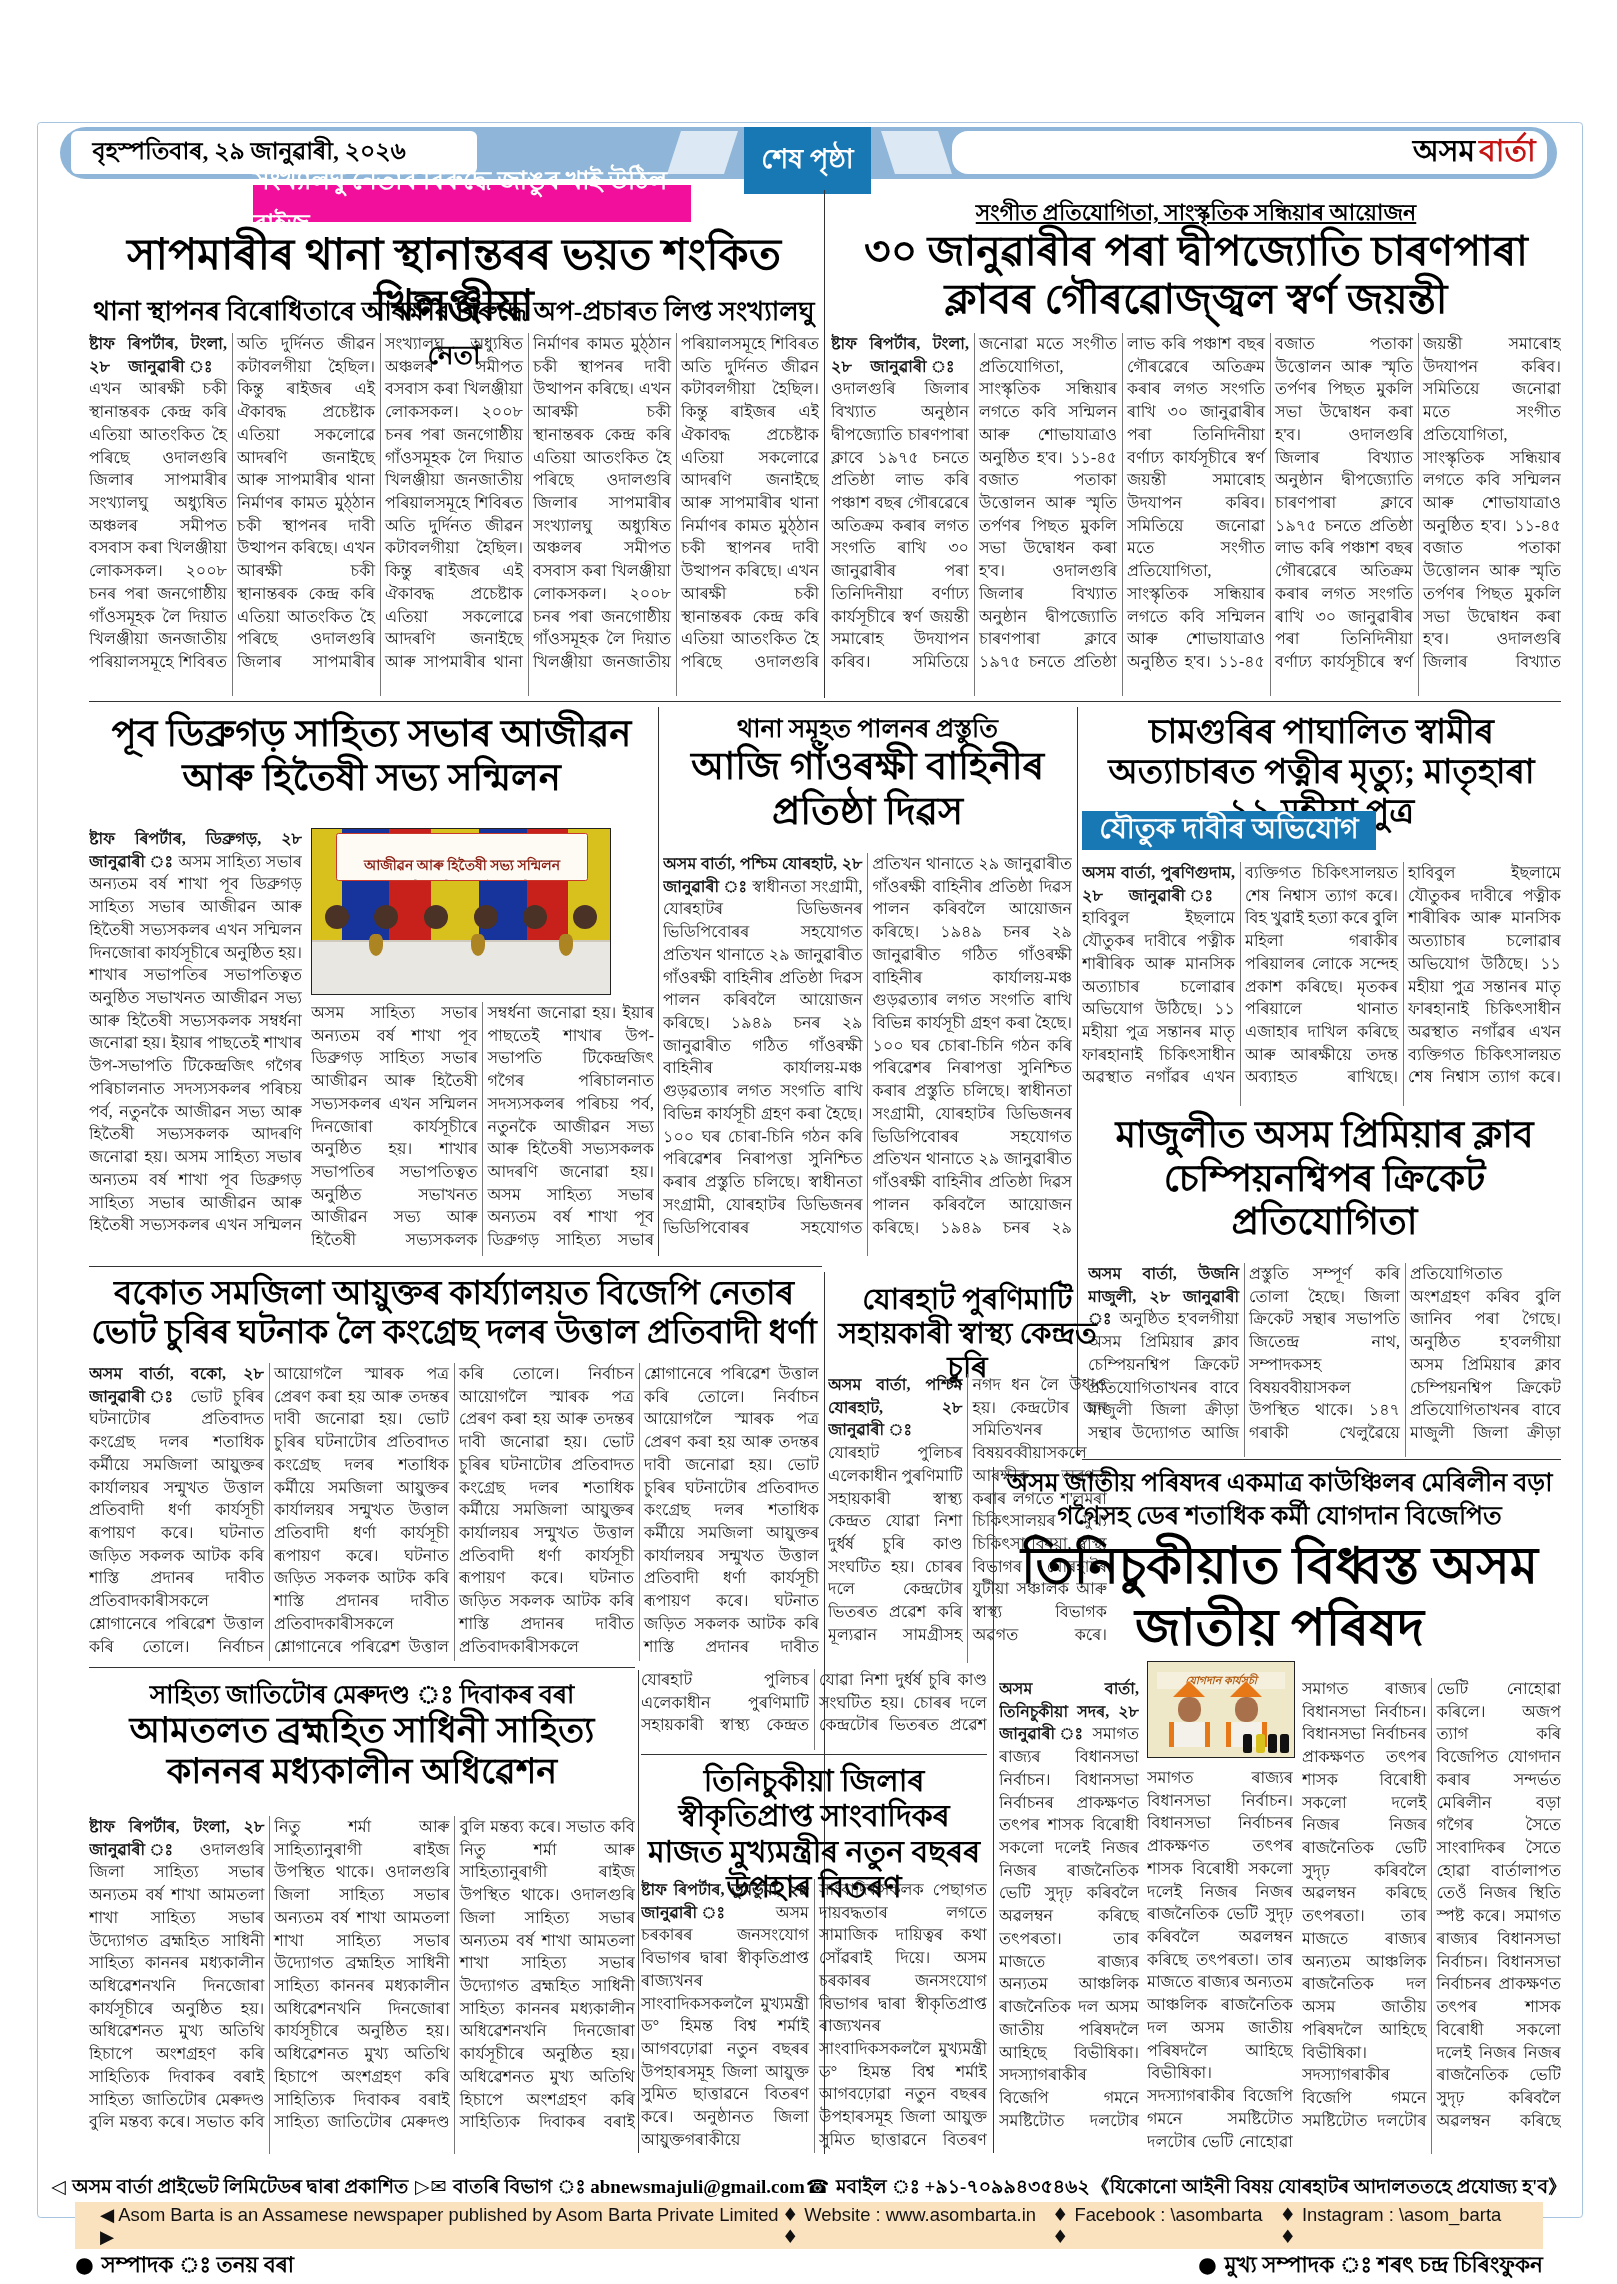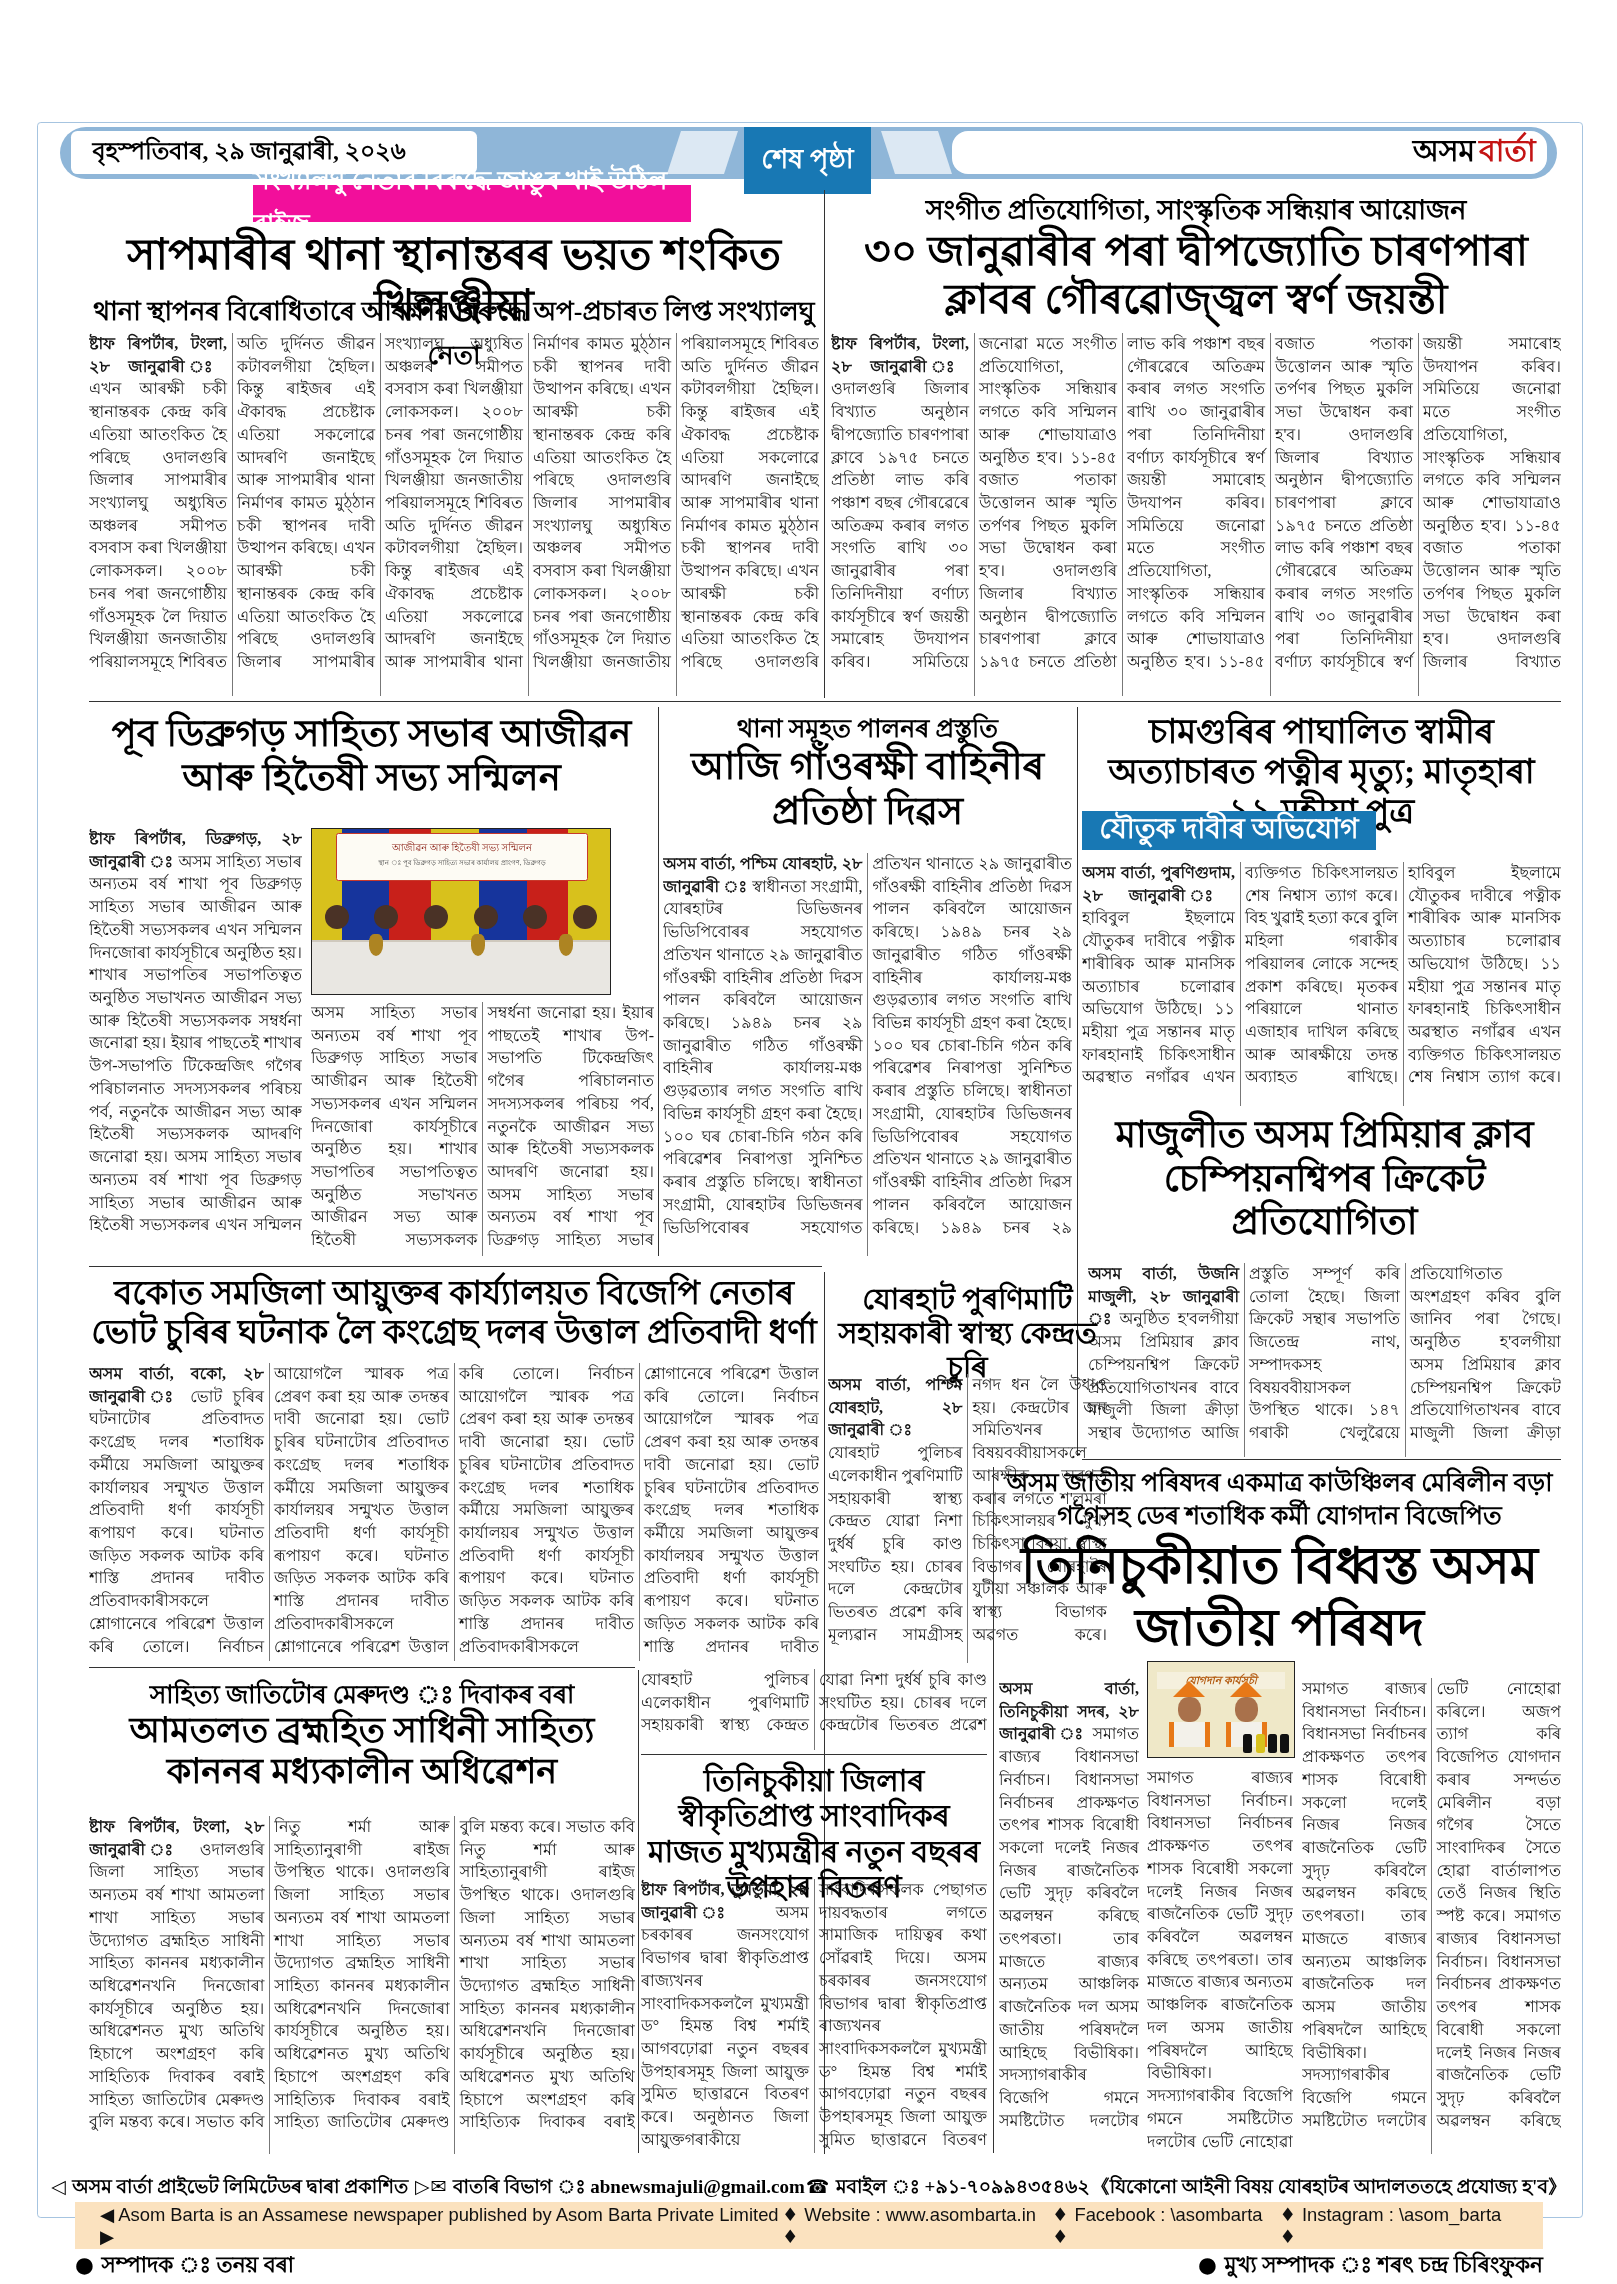--- a/index.html
+++ b/index.html
@@ -35,21 +35,21 @@
   .tagbox{position:absolute;background:#1878b4;color:#fff;font-weight:bold;
           display:flex;align-items:center;justify-content:center;}
   .hline{position:absolute;height:1.3px;background:#333;}
   .vline{position:absolute;width:1.3px;background:#333;}
   
   .photo1{position:absolute;left:311px;top:828px;width:298px;height:165px;
           background:linear-gradient(90deg,#d8c11c 0 10%,#16349c 10% 26%,#c8201a 26% 40%,#d8c11c 40% 56%,#16349c 56% 72%,#c8201a 72% 86%,#d8c11c 86% 100%);
           overflow:hidden;border:0.6px solid #222;}
   .photo1 .banner{position:absolute;left:8%;top:3.8px;width:84%;height:46px;background:#fdfbf4;
           border:1.9px solid #c8392b;border-radius:2.5px;text-align:center;color:#8a1d12;overflow:hidden;}
-  .photo1 .banner .t1{font-size:10px;font-weight:normal;margin-top:6px;}
+  .photo1 .banner .t1{font-size:14px;font-weight:bold;margin-top:20px;}
   .photo1 .banner .t2{font-size:7px;color:#444;}
   .photo1 .heads{position:absolute;left:0;top:76px;width:100%;display:flex;justify-content:space-around;}
   .photo1 .heads i{width:24px;height:24px;border-radius:50%;background:#4a3226;display:block;}
   .photo1 .table{position:absolute;left:0;bottom:0;width:100%;height:52px;background:#e9e7e2;
           border-top:2.5px solid #cfc9bd;}
   .photo1 .pot{position:absolute;bottom:38px;width:14px;height:21.6px;background:#ad8422;border-radius:40% 40% 55% 55%;}
   
   .photo2{position:absolute;background:#efe8c8;border:0.6px solid #222;overflow:hidden;}
   .photo2 .bannerline{position:absolute;left:6%;top:10px;width:88%;height:16.5px;background:#f5f0dd;
           color:#b35a10;font-weight:bold;font-size:10.8px;text-align:center;overflow:hidden;}
@@ -92,21 +92,21 @@
   </div>
 
   <div class="kicker-pink" style="left:253px;top:185px;width:438px;height:37px;font-size:25px;">সংখ্যালঘু নেতাৰ বিৰুদ্ধে জাঙুৰ খাই উঠিল ৰাইজ</div>
   <div class="headline" style="left:89px;top:230px;width:730px;font-size:43px;">সাপমাৰীৰ থানা স্থানান্তৰৰ ভয়ত শংকিত খিলঞ্জীয়া</div>
   <div class="subhead" style="left:89px;top:291px;width:730px;font-size:26px;">থানা স্থাপনৰ বিৰোধিতাৰে আৰক্ষীৰ বিৰুদ্ধে অপ-প্ৰচাৰত লিপ্ত সংখ্যালঘু নেতা</div>
   <div class="body-cols" style="left:89px;top:333px;width:730px;height:363px;column-count:5;">
     <span class="byline">ষ্টাফ ৰিপৰ্টাৰ, টংলা, ২৮ জানুৱাৰী ঃ</span>
     <span>এখন আৰক্ষী চকী স্থানান্তৰক কেন্দ্ৰ কৰি এতিয়া আতংকিত হৈ পৰিছে ওদালগুৰি জিলাৰ সাপমাৰীৰ সংখ্যালঘু অধ্যুষিত অঞ্চলৰ সমীপত বসবাস কৰা খিলঞ্জীয়া লোকসকল। ২০০৮ চনৰ পৰা জনগোষ্ঠীয় গাঁওসমূহক লৈ দিয়াত খিলঞ্জীয়া জনজাতীয় পৰিয়ালসমূহে শিবিৰত অতি দুৰ্দিনত জীৱন কটাবলগীয়া হৈছিল। কিন্তু ৰাইজৰ এই ঐকাবদ্ধ প্ৰচেষ্টাক এতিয়া সকলোৱে আদৰণি জনাইছে আৰু সাপমাৰীৰ থানা নিৰ্মাণৰ কামত মুঠ্ঠান চকী স্থাপনৰ দাবী উত্থাপন কৰিছে। এখন আৰক্ষী চকী স্থানান্তৰক কেন্দ্ৰ কৰি এতিয়া আতংকিত হৈ পৰিছে ওদালগুৰি জিলাৰ সাপমাৰীৰ সংখ্যালঘু অধ্যুষিত অঞ্চলৰ সমীপত বসবাস কৰা খিলঞ্জীয়া লোকসকল। ২০০৮ চনৰ পৰা জনগোষ্ঠীয় গাঁওসমূহক লৈ দিয়াত খিলঞ্জীয়া জনজাতীয় পৰিয়ালসমূহে শিবিৰত অতি দুৰ্দিনত জীৱন কটাবলগীয়া হৈছিল। কিন্তু ৰাইজৰ এই ঐকাবদ্ধ প্ৰচেষ্টাক এতিয়া সকলোৱে আদৰণি জনাইছে আৰু সাপমাৰীৰ থানা নিৰ্মাণৰ কামত মুঠ্ঠান চকী স্থাপনৰ দাবী উত্থাপন কৰিছে। এখন আৰক্ষী চকী স্থানান্তৰক কেন্দ্ৰ কৰি এতিয়া আতংকিত হৈ পৰিছে ওদালগুৰি জিলাৰ সাপমাৰীৰ সংখ্যালঘু অধ্যুষিত অঞ্চলৰ সমীপত বসবাস কৰা খিলঞ্জীয়া লোকসকল। ২০০৮ চনৰ পৰা জনগোষ্ঠীয় গাঁওসমূহক লৈ দিয়াত খিলঞ্জীয়া জনজাতীয় পৰিয়ালসমূহে শিবিৰত অতি দুৰ্দিনত জীৱন কটাবলগীয়া হৈছিল। কিন্তু ৰাইজৰ এই ঐকাবদ্ধ প্ৰচেষ্টাক এতিয়া সকলোৱে আদৰণি জনাইছে আৰু সাপমাৰীৰ থানা নিৰ্মাণৰ কামত মুঠ্ঠান চকী স্থাপনৰ দাবী উত্থাপন কৰিছে। এখন আৰক্ষী চকী স্থানান্তৰক কেন্দ্ৰ কৰি এতিয়া আতংকিত হৈ পৰিছে ওদালগুৰি জিলাৰ সাপমাৰীৰ সংখ্যালঘু অধ্যুষিত অঞ্চলৰ সমীপত বসবাস কৰা খিলঞ্জীয়া লোকসকল। ২০০৮ চনৰ পৰা জনগোষ্ঠীয় গাঁওসমূহক লৈ দিয়াত খিলঞ্জীয়া জনজাতীয় পৰিয়ালসমূহে শিবিৰত অতি দুৰ্দিনত জীৱন কটাবলগীয়া হৈছিল। কিন্তু ৰাইজৰ এই ঐকাবদ্ধ প্ৰচেষ্টাক এতিয়া সকলোৱে আদৰণি জনাইছে আৰু সাপমাৰীৰ থানা নিৰ্মাণৰ কামত মুঠ্ঠান চকী স্থাপনৰ দাবী উত্থাপন কৰিছে। এখন আৰক্ষী চকী স্থানান্তৰক কেন্দ্ৰ কৰি এতিয়া আতংকিত হৈ পৰিছে ওদালগুৰি জিলাৰ সাপমাৰীৰ সংখ্যালঘু অধ্যুষিত অঞ্চলৰ সমীপত বসবাস কৰা খিলঞ্জীয়া লোকসকল। ২০০৮ চনৰ পৰা জনগোষ্ঠীয় গাঁওসমূহক লৈ দিয়াত খিলঞ্জীয়া জনজাতীয় পৰিয়ালসমূহে শিবিৰত অতি দুৰ্দিনত জীৱন কটাবলগীয়া হৈছিল। কিন্তু ৰাইজৰ এই ঐকাবদ্ধ প্ৰচেষ্টাক এতিয়া সকলোৱে আদৰণি জনাইছে আৰু সাপমাৰীৰ থানা নিৰ্মাণৰ কামত মুঠ্ঠান চকী স্থাপনৰ দাবী উত্থাপন কৰিছে। এখন আৰক্ষী চকী স্থানান্তৰক কেন্দ্ৰ কৰি এতিয়া আতংকিত হৈ পৰিছে ওদালগুৰি জিলাৰ সাপমাৰীৰ সংখ্যালঘু অধ্যুষিত অঞ্চলৰ সমীপত বসবাস কৰা খিলঞ্জীয়া লোকসকল। ২০০৮ চনৰ পৰা জনগোষ্ঠীয় গাঁওসমূহক লৈ দিয়াত খিলঞ্জীয়া জনজাতীয় পৰিয়ালসমূহে শিবিৰত অতি দুৰ্দিনত জীৱন কটাবলগীয়া হৈছিল। কিন্তু ৰাইজৰ এই ঐকাবদ্ধ প্ৰচেষ্টাক এতিয়া সকলোৱে আদৰণি জনাইছে আৰু সাপমাৰীৰ থানা নিৰ্মাণৰ কামত মুঠ্ঠান চকী স্থাপনৰ দাবী উত্থাপন কৰিছে। এখন আৰক্ষী চকী স্থানান্তৰক কেন্দ্ৰ কৰি এতিয়া আতংকিত হৈ পৰিছে ওদালগুৰি জিলাৰ সাপমাৰীৰ সংখ্যালঘু অধ্যুষিত অঞ্চলৰ সমীপত বসবাস কৰা খিলঞ্জীয়া লোকসকল। ২০০৮ চনৰ পৰা জনগোষ্ঠীয় গাঁওসমূহক লৈ দিয়াত খিলঞ্জীয়া জনজাতীয় পৰিয়ালসমূহে শিবিৰত অতি দুৰ্দিনত জীৱন কটাবলগীয়া হৈছিল। কিন্তু ৰাইজৰ এই ঐকাবদ্ধ প্ৰচেষ্টাক এতিয়া সকলোৱে আদৰণি জনাইছে আৰু সাপমাৰীৰ থানা নিৰ্মাণৰ কামত মুঠ্ঠান চকী স্থাপনৰ দাবী উত্থাপন কৰিছে। এখন আৰক্ষী চকী স্থানান্তৰক কেন্দ্ৰ কৰি এতিয়া আতংকিত হৈ পৰিছে ওদালগুৰি জিলাৰ সাপমাৰীৰ সংখ্যালঘু অধ্যুষিত অঞ্চলৰ সমীপত বসবাস কৰা খিলঞ্জীয়া লোকসকল। ২০০৮ চনৰ পৰা জনগোষ্ঠীয় গাঁওসমূহক লৈ দিয়াত খিলঞ্জীয়া জনজাতীয় পৰিয়ালসমূহে শিবিৰত অতি দুৰ্দিনত জীৱন কটাবলগীয়া হৈছিল। কিন্তু ৰাইজৰ এই ঐকাবদ্ধ প্ৰচেষ্টাক এতিয়া সকলোৱে আদৰণি জনাইছে আৰু সাপমাৰীৰ থানা নিৰ্মাণৰ কামত মুঠ্ঠান চকী স্থাপনৰ দাবী উত্থাপন কৰিছে। এখন আৰক্ষী চকী স্থানান্তৰক কেন্দ্ৰ কৰি এতিয়া আতংকিত হৈ পৰিছে ওদালগুৰি জিলাৰ সাপমাৰীৰ সংখ্যালঘু অধ্যুষিত অঞ্চলৰ সমীপত বসবাস কৰা খিলঞ্জীয়া লোকসকল। ২০০৮ চনৰ পৰা জনগোষ্ঠীয় গাঁওসমূহক লৈ দিয়াত খিলঞ্জীয়া জনজাতীয় পৰিয়ালসমূহে শিবিৰত অতি দুৰ্দিনত জীৱন কটাবলগীয়া হৈছিল। কিন্তু ৰাইজৰ এই ঐকাবদ্ধ প্ৰচেষ্টাক এতিয়া সকলোৱে আদৰণি জনাইছে আৰু সাপমাৰীৰ থানা নিৰ্মাণৰ কামত মুঠ্ঠান চকী স্থাপনৰ দাবী উত্থাপন কৰিছে। এখন আৰক্ষী চকী স্থানান্তৰক কেন্দ্ৰ কৰি এতিয়া আতংকিত হৈ পৰিছে ওদালগুৰি জিলাৰ সাপমাৰীৰ সংখ্যালঘু অধ্যুষিত অঞ্চলৰ সমীপত বসবাস কৰা খিলঞ্জীয়া লোকসকল। ২০০৮ চনৰ পৰা জনগোষ্ঠীয় গাঁওসমূহক লৈ দিয়াত খিলঞ্জীয়া জনজাতীয় পৰিয়ালসমূহে শিবিৰত অতি দুৰ্দিনত জীৱন কটাবলগীয়া হৈছিল। কিন্তু ৰাইজৰ এই ঐকাবদ্ধ প্ৰচেষ্টাক এতিয়া সকলোৱে আদৰণি জনাইছে আৰু সাপমাৰীৰ থানা নিৰ্মাণৰ কামত মুঠ্ঠান চকী স্থাপনৰ দাবী উত্থাপন কৰিছে।</span>
   </div>
 
-  <div class="kicker" style="left:831px;top:189px;width:730px;font-size:27px;">সংগীত প্ৰতিযোগিতা, সাংস্কৃতিক সন্ধিয়াৰ আয়োজন</div>
+  <div class="kicker" style="left:831px;top:195px;width:730px;font-size:22px;text-decoration:underline;">সংগীত প্ৰতিযোগিতা, সাংস্কৃতিক সন্ধিয়াৰ আয়োজন</div>
   <div class="headline" style="left:831px;top:227px;width:730px;font-size:41px;">৩০ জানুৱাৰীৰ পৰা দ্বীপজ্যোতি চাৰণপাৰা ক্লাবৰ গৌৰৱোজ্জ্বল স্বৰ্ণ জয়ন্তী</div>
   <div class="body-cols" style="left:831px;top:333px;width:730px;height:363px;column-count:5;">
     <span class="byline">ষ্টাফ ৰিপৰ্টাৰ, টংলা, ২৮ জানুৱাৰী ঃ</span>
     <span>ওদালগুৰি জিলাৰ বিখ্যাত অনুষ্ঠান দ্বীপজ্যোতি চাৰণপাৰা ক্লাবে ১৯৭৫ চনতে প্ৰতিষ্ঠা লাভ কৰি পঞ্চাশ বছৰ গৌৰৱেৰে অতিক্ৰম কৰাৰ লগত সংগতি ৰাখি ৩০ জানুৱাৰীৰ পৰা তিনিদিনীয়া বৰ্ণাঢ্য কাৰ্যসূচীৰে স্বৰ্ণ জয়ন্তী সমাৰোহ উদযাপন কৰিব। সমিতিয়ে জনোৱা মতে সংগীত প্ৰতিযোগিতা, সাংস্কৃতিক সন্ধিয়াৰ লগতে কবি সন্মিলন আৰু শোভাযাত্ৰাও অনুষ্ঠিত হ'ব। ১১-৪৫ বজাত পতাকা উত্তোলন আৰু স্মৃতি তৰ্পণৰ পিছত মুকলি সভা উদ্বোধন কৰা হ'ব। ওদালগুৰি জিলাৰ বিখ্যাত অনুষ্ঠান দ্বীপজ্যোতি চাৰণপাৰা ক্লাবে ১৯৭৫ চনতে প্ৰতিষ্ঠা লাভ কৰি পঞ্চাশ বছৰ গৌৰৱেৰে অতিক্ৰম কৰাৰ লগত সংগতি ৰাখি ৩০ জানুৱাৰীৰ পৰা তিনিদিনীয়া বৰ্ণাঢ্য কাৰ্যসূচীৰে স্বৰ্ণ জয়ন্তী সমাৰোহ উদযাপন কৰিব। সমিতিয়ে জনোৱা মতে সংগীত প্ৰতিযোগিতা, সাংস্কৃতিক সন্ধিয়াৰ লগতে কবি সন্মিলন আৰু শোভাযাত্ৰাও অনুষ্ঠিত হ'ব। ১১-৪৫ বজাত পতাকা উত্তোলন আৰু স্মৃতি তৰ্পণৰ পিছত মুকলি সভা উদ্বোধন কৰা হ'ব। ওদালগুৰি জিলাৰ বিখ্যাত অনুষ্ঠান দ্বীপজ্যোতি চাৰণপাৰা ক্লাবে ১৯৭৫ চনতে প্ৰতিষ্ঠা লাভ কৰি পঞ্চাশ বছৰ গৌৰৱেৰে অতিক্ৰম কৰাৰ লগত সংগতি ৰাখি ৩০ জানুৱাৰীৰ পৰা তিনিদিনীয়া বৰ্ণাঢ্য কাৰ্যসূচীৰে স্বৰ্ণ জয়ন্তী সমাৰোহ উদযাপন কৰিব। সমিতিয়ে জনোৱা মতে সংগীত প্ৰতিযোগিতা, সাংস্কৃতিক সন্ধিয়াৰ লগতে কবি সন্মিলন আৰু শোভাযাত্ৰাও অনুষ্ঠিত হ'ব। ১১-৪৫ বজাত পতাকা উত্তোলন আৰু স্মৃতি তৰ্পণৰ পিছত মুকলি সভা উদ্বোধন কৰা হ'ব। ওদালগুৰি জিলাৰ বিখ্যাত অনুষ্ঠান দ্বীপজ্যোতি চাৰণপাৰা ক্লাবে ১৯৭৫ চনতে প্ৰতিষ্ঠা লাভ কৰি পঞ্চাশ বছৰ গৌৰৱেৰে অতিক্ৰম কৰাৰ লগত সংগতি ৰাখি ৩০ জানুৱাৰীৰ পৰা তিনিদিনীয়া বৰ্ণাঢ্য কাৰ্যসূচীৰে স্বৰ্ণ জয়ন্তী সমাৰোহ উদযাপন কৰিব। সমিতিয়ে জনোৱা মতে সংগীত প্ৰতিযোগিতা, সাংস্কৃতিক সন্ধিয়াৰ লগতে কবি সন্মিলন আৰু শোভাযাত্ৰাও অনুষ্ঠিত হ'ব। ১১-৪৫ বজাত পতাকা উত্তোলন আৰু স্মৃতি তৰ্পণৰ পিছত মুকলি সভা উদ্বোধন কৰা হ'ব। ওদালগুৰি জিলাৰ বিখ্যাত অনুষ্ঠান দ্বীপজ্যোতি চাৰণপাৰা ক্লাবে ১৯৭৫ চনতে প্ৰতিষ্ঠা লাভ কৰি পঞ্চাশ বছৰ গৌৰৱেৰে অতিক্ৰম কৰাৰ লগত সংগতি ৰাখি ৩০ জানুৱাৰীৰ পৰা তিনিদিনীয়া বৰ্ণাঢ্য কাৰ্যসূচীৰে স্বৰ্ণ জয়ন্তী সমাৰোহ উদযাপন কৰিব। সমিতিয়ে জনোৱা মতে সংগীত প্ৰতিযোগিতা, সাংস্কৃতিক সন্ধিয়াৰ লগতে কবি সন্মিলন আৰু শোভাযাত্ৰাও অনুষ্ঠিত হ'ব। ১১-৪৫ বজাত পতাকা উত্তোলন আৰু স্মৃতি তৰ্পণৰ পিছত মুকলি সভা উদ্বোধন কৰা হ'ব। ওদালগুৰি জিলাৰ বিখ্যাত অনুষ্ঠান দ্বীপজ্যোতি চাৰণপাৰা ক্লাবে ১৯৭৫ চনতে প্ৰতিষ্ঠা লাভ কৰি পঞ্চাশ বছৰ গৌৰৱেৰে অতিক্ৰম কৰাৰ লগত সংগতি ৰাখি ৩০ জানুৱাৰীৰ পৰা তিনিদিনীয়া বৰ্ণাঢ্য কাৰ্যসূচীৰে স্বৰ্ণ জয়ন্তী সমাৰোহ উদযাপন কৰিব। সমিতিয়ে জনোৱা মতে সংগীত প্ৰতিযোগিতা, সাংস্কৃতিক সন্ধিয়াৰ লগতে কবি সন্মিলন আৰু শোভাযাত্ৰাও অনুষ্ঠিত হ'ব। ১১-৪৫ বজাত পতাকা উত্তোলন আৰু স্মৃতি তৰ্পণৰ পিছত মুকলি সভা উদ্বোধন কৰা হ'ব। ওদালগুৰি জিলাৰ বিখ্যাত অনুষ্ঠান দ্বীপজ্যোতি চাৰণপাৰা ক্লাবে ১৯৭৫ চনতে প্ৰতিষ্ঠা লাভ কৰি পঞ্চাশ বছৰ গৌৰৱেৰে অতিক্ৰম কৰাৰ লগত সংগতি ৰাখি ৩০ জানুৱাৰীৰ পৰা তিনিদিনীয়া বৰ্ণাঢ্য কাৰ্যসূচীৰে স্বৰ্ণ জয়ন্তী সমাৰোহ উদযাপন কৰিব। সমিতিয়ে জনোৱা মতে সংগীত প্ৰতিযোগিতা, সাংস্কৃতিক সন্ধিয়াৰ লগতে কবি সন্মিলন আৰু শোভাযাত্ৰাও অনুষ্ঠিত হ'ব। ১১-৪৫ বজাত পতাকা উত্তোলন আৰু স্মৃতি তৰ্পণৰ পিছত মুকলি সভা উদ্বোধন কৰা হ'ব। ওদালগুৰি জিলাৰ বিখ্যাত অনুষ্ঠান দ্বীপজ্যোতি চাৰণপাৰা ক্লাবে ১৯৭৫ চনতে প্ৰতিষ্ঠা লাভ কৰি পঞ্চাশ বছৰ গৌৰৱেৰে অতিক্ৰম কৰাৰ লগত সংগতি ৰাখি ৩০ জানুৱাৰীৰ পৰা তিনিদিনীয়া বৰ্ণাঢ্য কাৰ্যসূচীৰে স্বৰ্ণ জয়ন্তী সমাৰোহ উদযাপন কৰিব। সমিতিয়ে জনোৱা মতে সংগীত প্ৰতিযোগিতা, সাংস্কৃতিক সন্ধিয়াৰ লগতে কবি সন্মিলন আৰু শোভাযাত্ৰাও অনুষ্ঠিত হ'ব। ১১-৪৫ বজাত পতাকা উত্তোলন আৰু স্মৃতি তৰ্পণৰ পিছত মুকলি সভা উদ্বোধন কৰা হ'ব। ওদালগুৰি জিলাৰ বিখ্যাত অনুষ্ঠান দ্বীপজ্যোতি চাৰণপাৰা ক্লাবে ১৯৭৫ চনতে প্ৰতিষ্ঠা লাভ কৰি পঞ্চাশ বছৰ গৌৰৱেৰে অতিক্ৰম কৰাৰ লগত সংগতি ৰাখি ৩০ জানুৱাৰীৰ পৰা তিনিদিনীয়া বৰ্ণাঢ্য কাৰ্যসূচীৰে স্বৰ্ণ জয়ন্তী সমাৰোহ উদযাপন কৰিব। সমিতিয়ে জনোৱা মতে সংগীত প্ৰতিযোগিতা, সাংস্কৃতিক সন্ধিয়াৰ লগতে কবি সন্মিলন আৰু শোভাযাত্ৰাও অনুষ্ঠিত হ'ব। ১১-৪৫ বজাত পতাকা উত্তোলন আৰু স্মৃতি তৰ্পণৰ পিছত মুকলি সভা উদ্বোধন কৰা হ'ব।</span>
   </div>
 
   <div class="hline" style="left:89px;top:701px;width:1472px;"></div>
   <div class="vline" style="left:824px;top:190px;height:508px;"></div>
 
   <div class="headline" style="left:89px;top:712px;width:565px;font-size:37px;">পূব ডিব্ৰুগড় সাহিত্য সভাৰ আজীৱন আৰু হিতৈষী সভ্য সন্মিলন</div>

